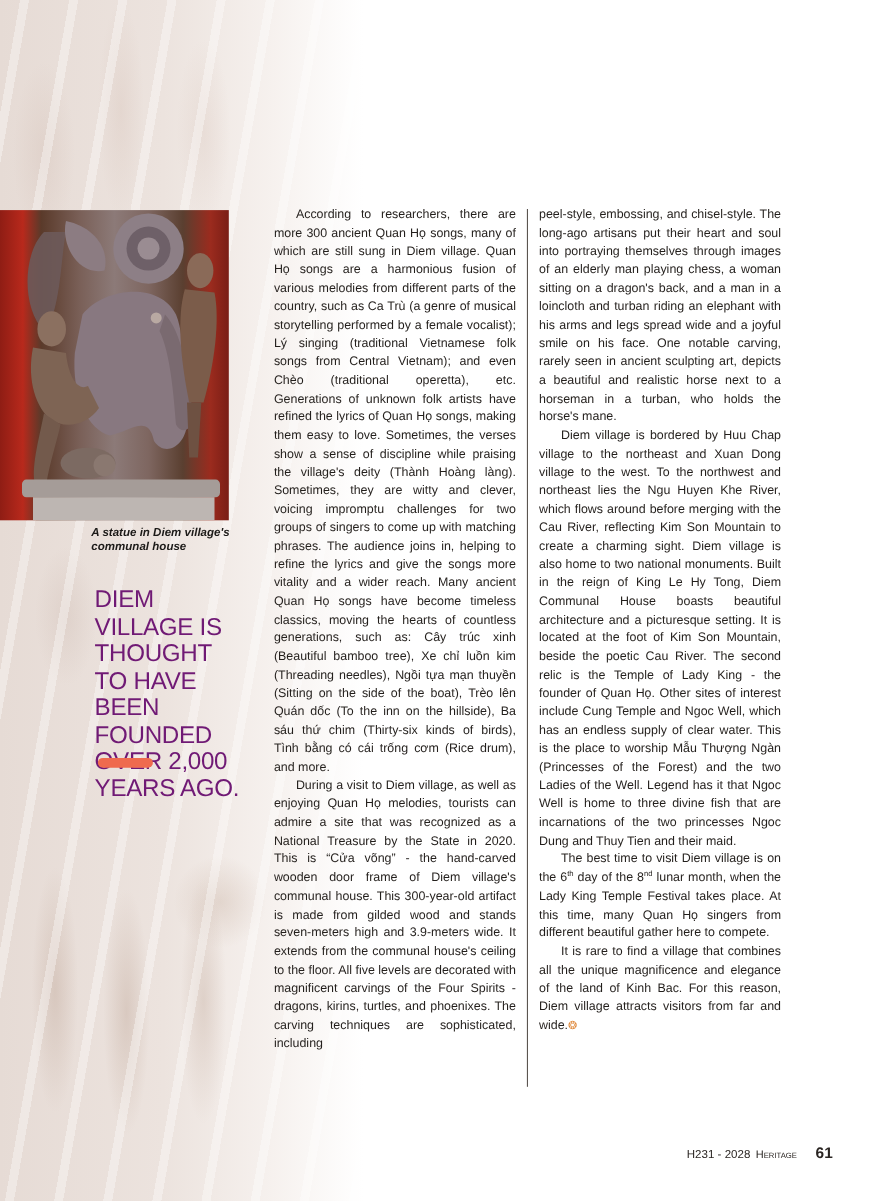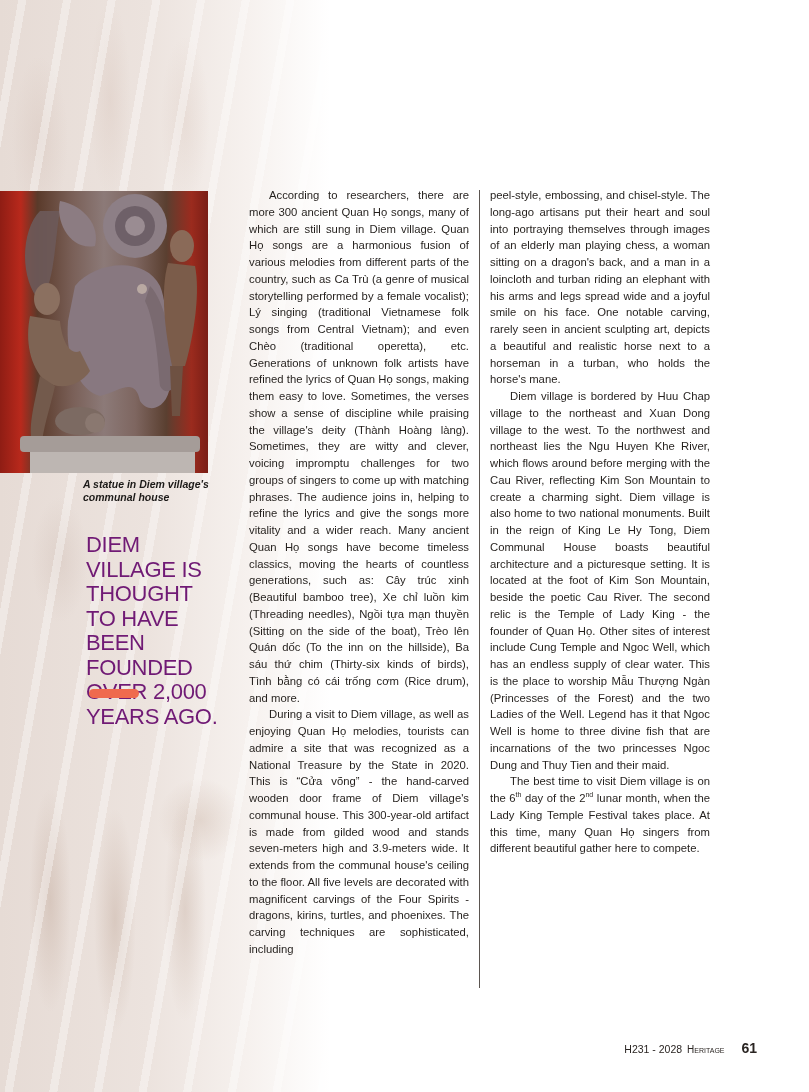--- a/index.html
+++ b/index.html
@@ -112,20 +112,21 @@
 <div class="col col-left">
   <p>According to researchers, there are more 300 ancient Quan Họ songs, many of which are still sung in Diem village. Quan Họ songs are a harmonious fusion of various melodies from different parts of the country, such as Ca Trù (a genre of musical storytelling performed by a female vocalist); Lý singing (traditional Vietnamese folk songs from Central Vietnam); and even Chèo (traditional operetta), etc. Generations of unknown folk artists have refined the lyrics of Quan Họ songs, making them easy to love. Sometimes, the verses show a sense of discipline while praising the village's deity (Thành Hoàng làng). Sometimes, they are witty and clever, voicing impromptu challenges for two groups of singers to come up with matching phrases. The audience joins in, helping to refine the lyrics and give the songs more vitality and a wider reach. Many ancient Quan Họ songs have become timeless classics, moving the hearts of countless generations, such as: Cây trúc xinh (Beautiful bamboo tree), Xe chỉ luồn kim (Threading needles), Ngồi tựa mạn thuyền (Sitting on the side of the boat), Trèo lên Quán dốc (To the inn on the hillside), Ba sáu thứ chim (Thirty-six kinds of birds), Tình bằng có cái trống cơm (Rice drum), and more.</p>
   <p>During a visit to Diem village, as well as enjoying Quan Họ melodies, tourists can admire a site that was recognized as a National Treasure by the State in 2020. This is “Cửa võng” - the hand-carved wooden door frame of Diem village's communal house. This 300-year-old artifact is made from gilded wood and stands seven-meters high and 3.9-meters wide. It extends from the communal house's ceiling to the floor. All five levels are decorated with magnificent carvings of the Four Spirits - dragons, kirins, turtles, and phoenixes. The carving techniques are sophisticated, including</p>
 </div>
 
 <div class="divider"></div>
 
 <div class="col col-right">
   <p class="cont">peel-style, embossing, and chisel-style. The long-ago artisans put their heart and soul into portraying themselves through images of an elderly man playing chess, a woman sitting on a dragon's back, and a man in a loincloth and turban riding an elephant with his arms and legs spread wide and a joyful smile on his face. One notable carving, rarely seen in ancient sculpting art, depicts a beautiful and realistic horse next to a horseman in a turban, who holds the horse's mane.</p>
   <p>Diem village is bordered by Huu Chap village to the northeast and Xuan Dong village to the west. To the northwest and northeast lies the Ngu Huyen Khe River, which flows around before merging with the Cau River, reflecting Kim Son Mountain to create a charming sight. Diem village is also home to two national monuments. Built in the reign of King Le Hy Tong, Diem Communal House boasts beautiful architecture and a picturesque setting. It is located at the foot of Kim Son Mountain, beside the poetic Cau River. The second relic is the Temple of Lady King - the founder of Quan Họ. Other sites of interest include Cung Temple and Ngoc Well, which has an endless supply of clear water. This is the place to worship Mẫu Thượng Ngàn (Princesses of the Forest) and the two Ladies of the Well. Legend has it that Ngoc Well is home to three divine fish that are incarnations of the two princesses Ngoc Dung and Thuy Tien and their maid.</p>
-  <p><span>The best time to visit Diem village is on the 6</span><sup>th</sup><span> day of the 2</span><sup>nd</sup><span> lunar month, when the Lady King Temple Festival takes place. At this time, many Quan Họ singers from different beautiful gather here to compete.</span></p>
+  <p><span>The best time to visit Diem village is on the 6</span><sup>th</sup><span> day of the 8</span><sup>nd</sup><span> lunar month, when the Lady King Temple Festival takes place. At this time, many Quan Họ singers from different beautiful gather here to compete.</span></p>
+  <p><span>It is rare to find a village that combines all the unique magnificence and elegance of the land of Kinh Bac. For this reason, Diem village attracts visitors from far and wide.</span><span class="end-mark">❂</span></p>
 </div>
 
 <div class="footer">
   <span>H231 - 2028</span>
   <span class="mag">Heritage</span>
   <span class="page">61</span>
 </div>
 
 </body></html>

